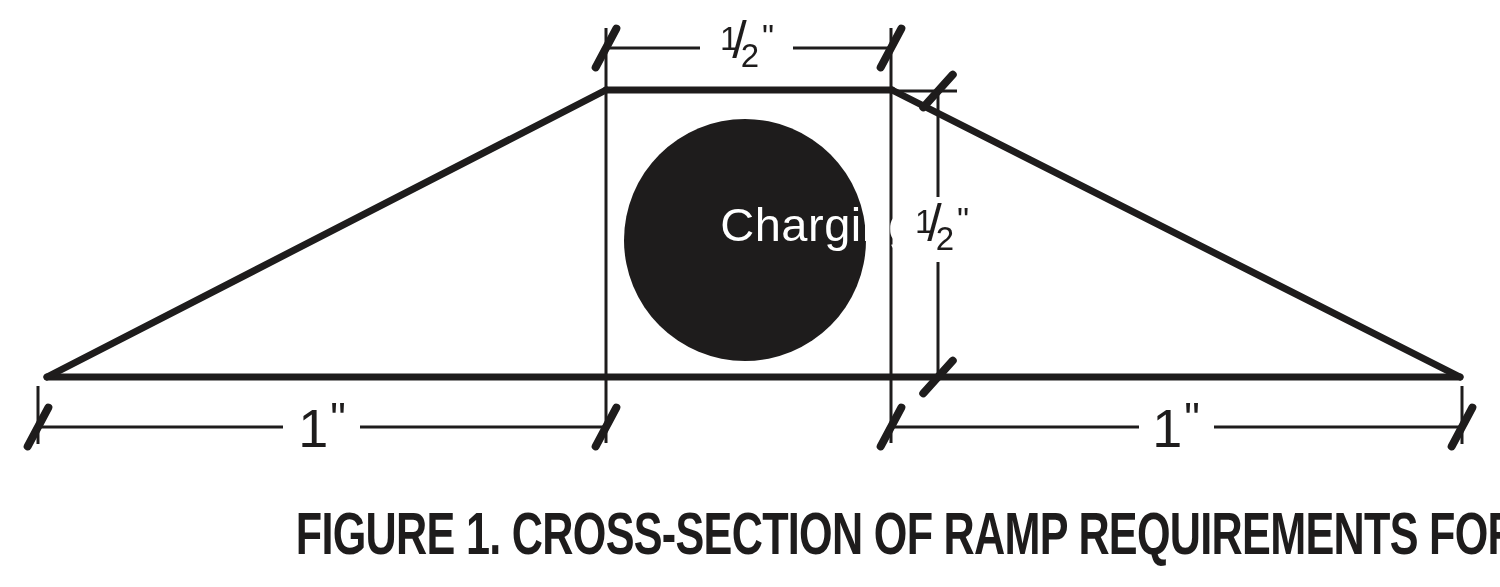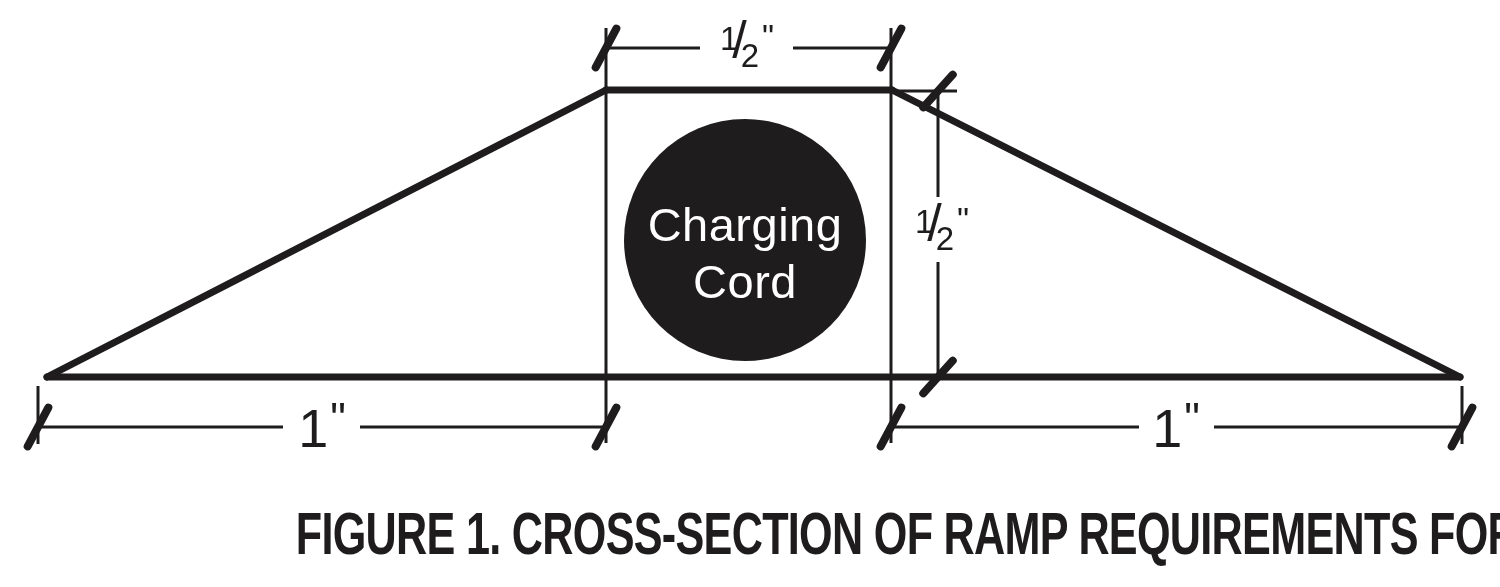--- a/index.html
+++ b/index.html
@@ -21,21 +21,21 @@
   .geo line{stroke:currentColor;}
   .geo .heavy{stroke-width:7;stroke-linecap:round;}
   .geo .thin{stroke-width:3;}
   .geo .tick{stroke-width:8;stroke-linecap:round;}
   .geo circle{fill:var(--circle-fill);}
 
   
   .cord-label{
     position:absolute;left:745px;top:196px;width:340px;
     transform:translateX(-50%);
-    text-align:center;color:var(--label-text);
+    text-align:right;color:var(--label-text);
     font-size:47px;line-height:57px;letter-spacing:0.5px;font-weight:400;
   }
 
   
   .dim-label{
     position:absolute;transform:translate(-50%,-50%);
     color:var(--ink);white-space:nowrap;display:flex;align-items:flex-start;
   }
   .frac-num{font-size:33px;line-height:1;display:inline-block;}
   .frac-slash{font-size:52px;line-height:0.72;display:inline-block;margin:0 -6px;font-weight:400;}
@@ -92,21 +92,20 @@
     <line class="tick" x1="916" y1="91" x2="960" y2="91" transform="rotate(-48 938 91)"></line>
     <line class="tick" x1="916" y1="377" x2="960" y2="377" transform="rotate(-48 938 377)"></line>
     <line class="tick" x1="16" y1="427" x2="60" y2="427" transform="rotate(-62 38 427)"></line>
     <line class="tick" x1="584" y1="427" x2="628" y2="427" transform="rotate(-62 606 427)"></line>
     <line class="tick" x1="869" y1="427" x2="913" y2="427" transform="rotate(-62 891 427)"></line>
     <line class="tick" x1="1440" y1="427" x2="1484" y2="427" transform="rotate(-62 1462 427)"></line>
   </svg>
 
   <div class="cord-label">
     <div>Charging</div>
-    <div>Cord</div>
   </div>
 
   <div class="dim-label" style="left:747px;top:47px;">
     <span class="frac-num">1</span>
     <span class="frac-slash">/</span>
     <span class="frac-den">2</span>
     <span class="frac-unit">"</span>
   </div>
 
   <div class="dim-label" style="left:942px;top:230px;">

